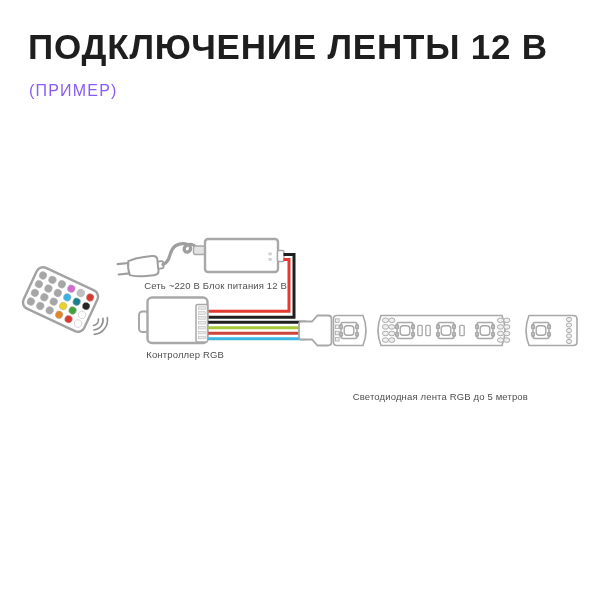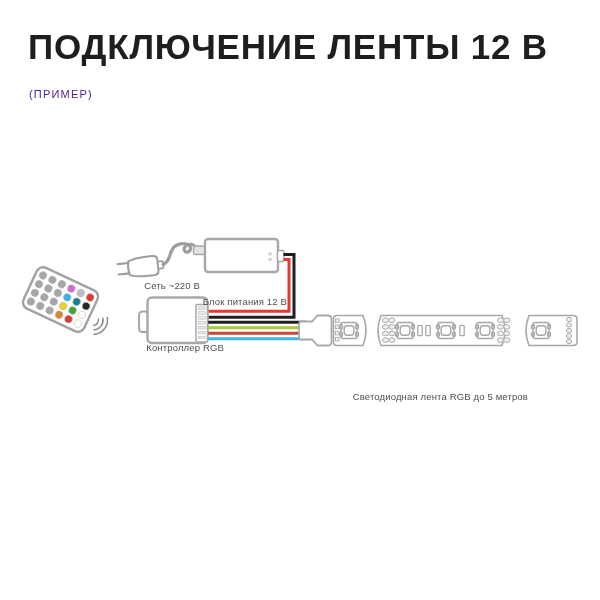--- a/index.html
+++ b/index.html
@@ -1,23 +1,23 @@
 <!DOCTYPE html>
 <html><head>
 <meta charset="utf-8">
 <style>
   html,body{margin:0;padding:0;}
   body{width:600px;height:600px;background:#ffffff;font-family:"Liberation Sans",sans-serif;overflow:hidden;}
   .canvas{position:relative;width:600px;height:600px;background:#fff;padding-left:46px;}
   .title{position:absolute;left:28px;top:27px;margin:0;font-size:35px;font-weight:700;letter-spacing:0.8px;color:#1e1e1e;white-space:nowrap;}
-  .subtitle{position:absolute;left:29px;top:88px;font-size:11px;letter-spacing:1.2px;color:#4c1d95;white-space:nowrap;}
+  .subtitle{position:absolute;left:29px;top:82px;font-size:16px;letter-spacing:1.2px;color:#8b5cf6;white-space:nowrap;}
   .lbl{position:absolute;font-size:9.5px;color:#4f4f4f;text-align:right;letter-spacing:0.15px;white-space:nowrap;}
   .lbl-mains{left:104px;top:280px;width:96px;}
-  .lbl-psu{left:191px;top:280px;width:96px;margin-top:16px;}
-  .lbl-controller{left:128px;top:342px;width:96px;}
+  .lbl-psu{left:191px;top:280px;width:96px;}
+  .lbl-controller{left:128px;top:349px;width:96px;}
   .lbl-strip{left:288px;top:351px;width:240px;margin-top:40px;}
   svg.diagram{position:absolute;left:0;top:0;}
 </style>
 </head>
 <body>
 
 <div class="canvas">
 
   <h1 class="title">ПОДКЛЮЧЕНИЕ ЛЕНТЫ 12 В</h1>
   <div class="subtitle">(ПРИМЕР)</div>

